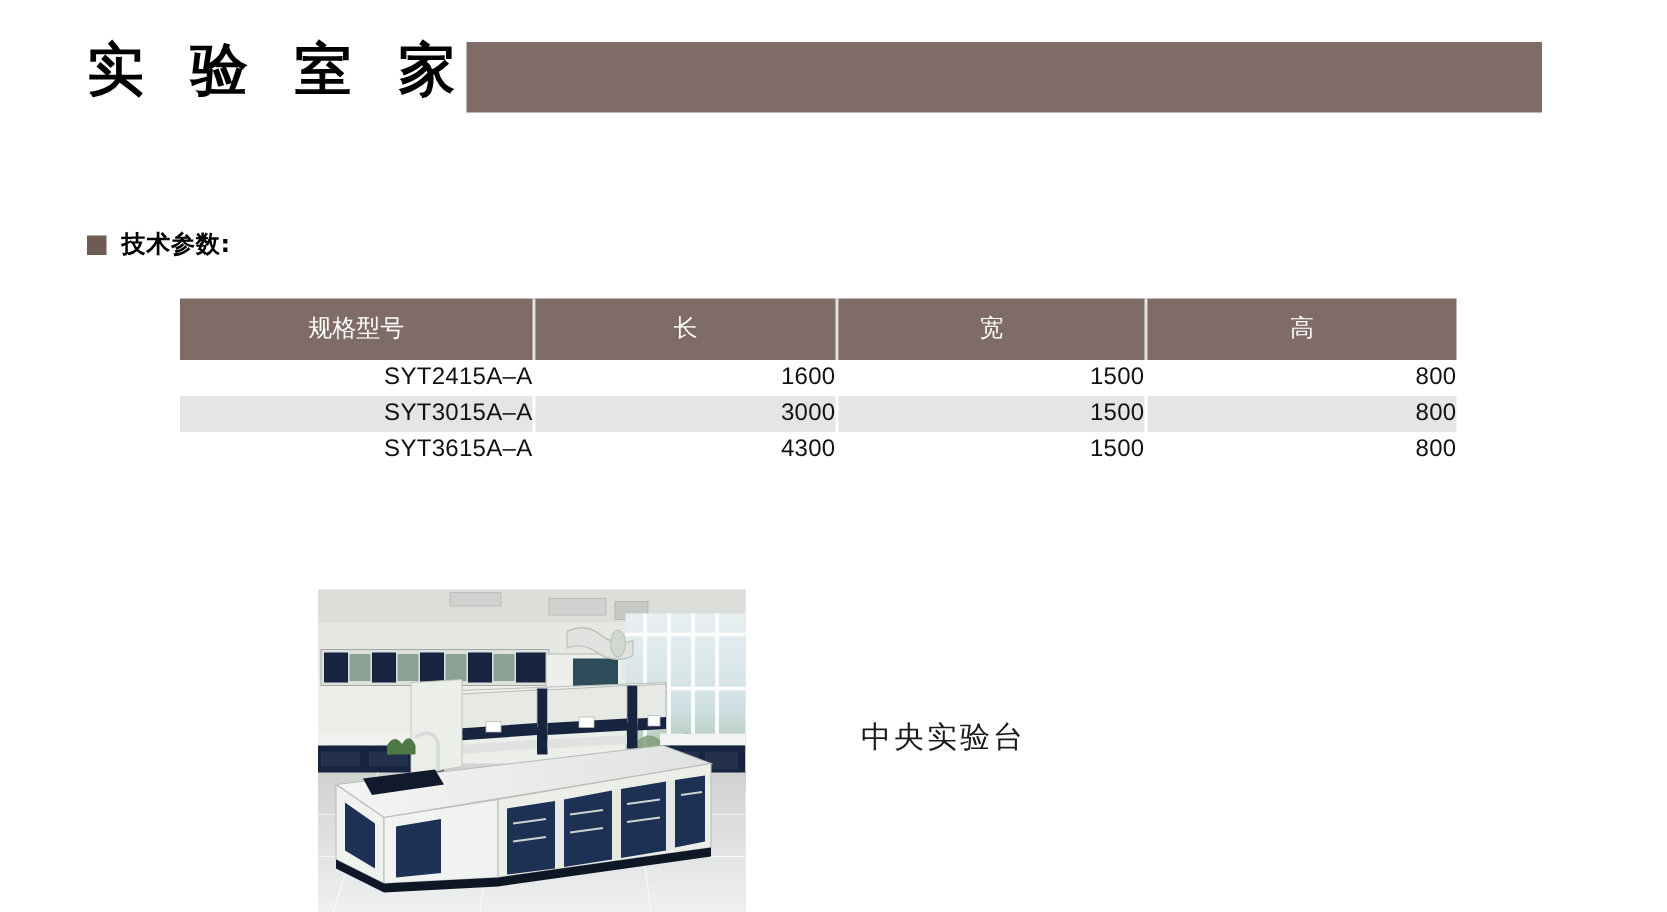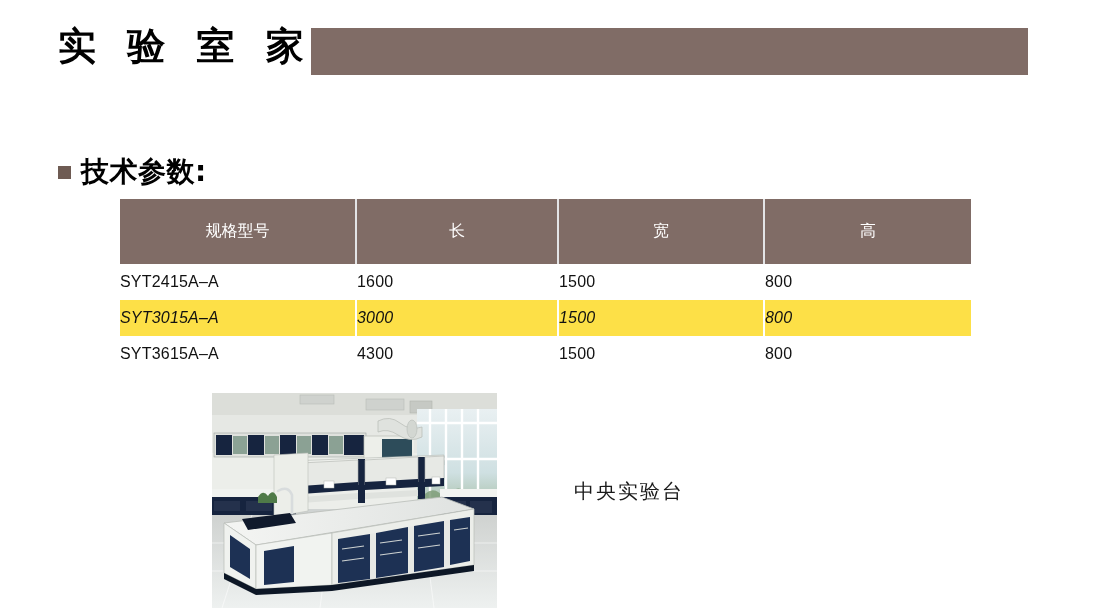--- a/index.html
+++ b/index.html
@@ -57,21 +57,21 @@
     white-space: nowrap;
   }
   #section-bullet {
     width: 13px;
     height: 13px;
     background: #6e5b53;
     display: inline-block;
     flex: 0 0 auto;
   }
   #section-heading-text {
-    font-size: 28px;
+    font-size: 16px;
     font-weight: bold;
     letter-spacing: 0.5px;
     color: #000000;
     font-family: "DejaVu Sans", "Liberation Sans", sans-serif;
   }
 
   
   #spec-table {
     position: absolute;
     left: 120px;
@@ -88,38 +88,38 @@
 
   #spec-table thead th {
     background: #806c66;
     color: #ffffff;
     font-size: 16px;
     font-weight: normal;
     height: 33px;
     text-align: center;
     vertical-align: middle;
     border-right: 2px solid #e3e4e6;
-    padding: 16px;
+    padding: 4px;
     font-family: "DejaVu Sans", "Liberation Sans", sans-serif;
   }
   #spec-table thead th:last-child { border-right: none; }
 
   #spec-table tbody td {
-    height: 36px;
-    text-align: left;
+    height: 24px;
+    text-align: right;
     vertical-align: middle;
     font-size: 16px;
     color: #111111;
     border-right: 2px solid #ffffff;
     padding: 0;
     letter-spacing: 0.2px;
   }
   #spec-table tbody td:last-child { border-right: none; }
   #spec-table tbody tr.odd td { background: #ffffff; border-right-color: #ffffff; }
-  #spec-table tbody tr.even td { background: #fde047; border-right-color: #ffffff; font-style: italic; }
+  #spec-table tbody tr.even td { background: #e5e5e5; border-right-color: #ffffff; }
 
   
   #lab-photo {
     position: absolute;
     left: 212px;
     top: 393px;
     width: 285px;
     height: 215px;
     overflow: hidden;
     background: #cfd3d2;

